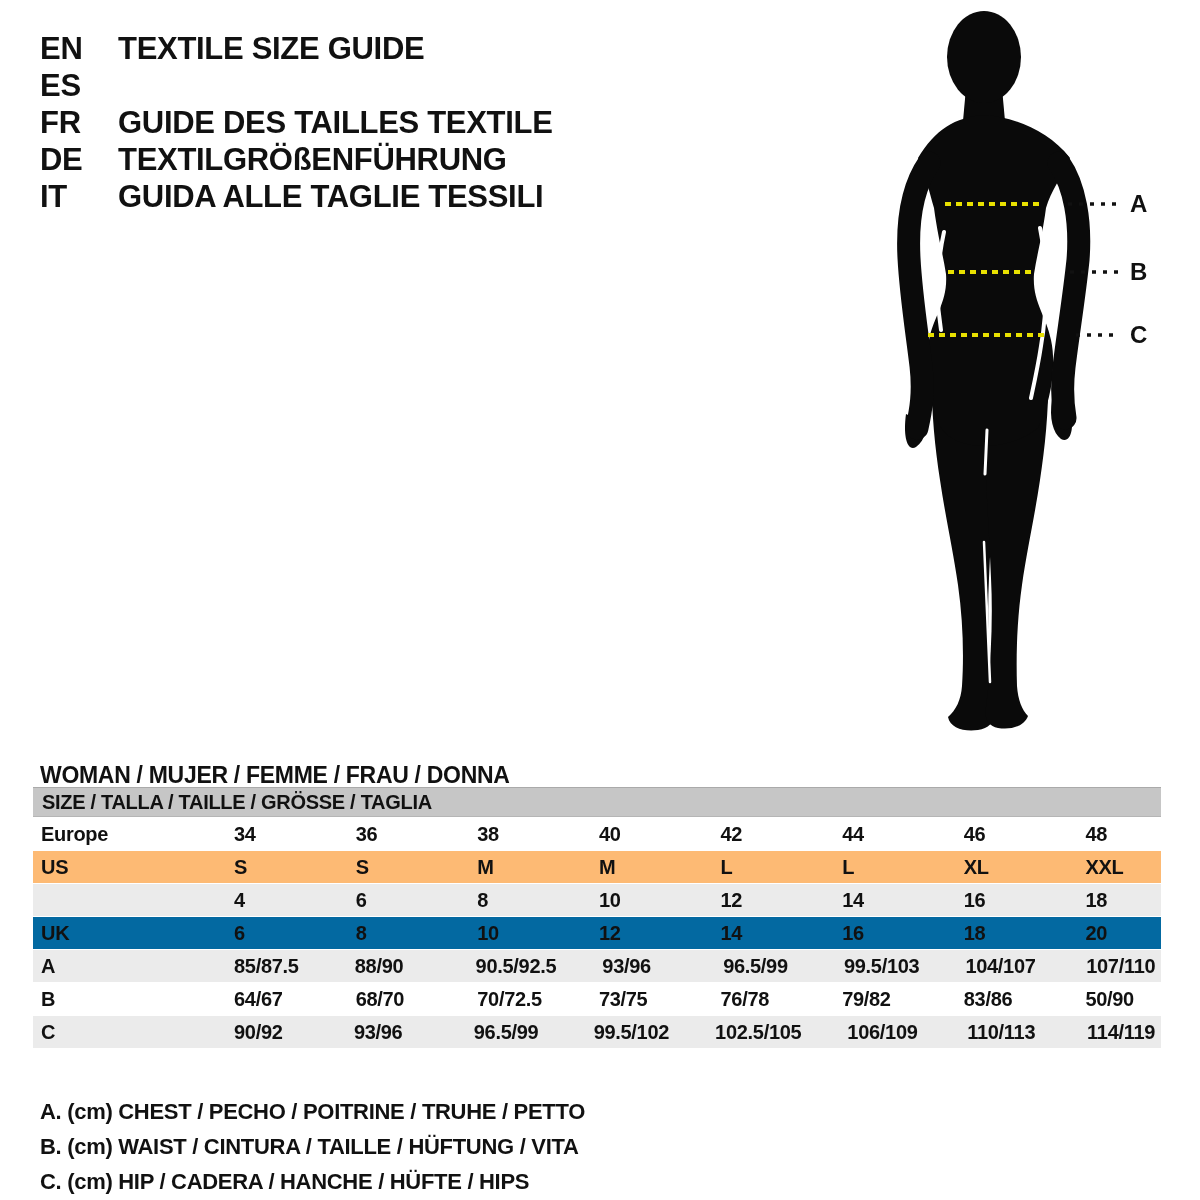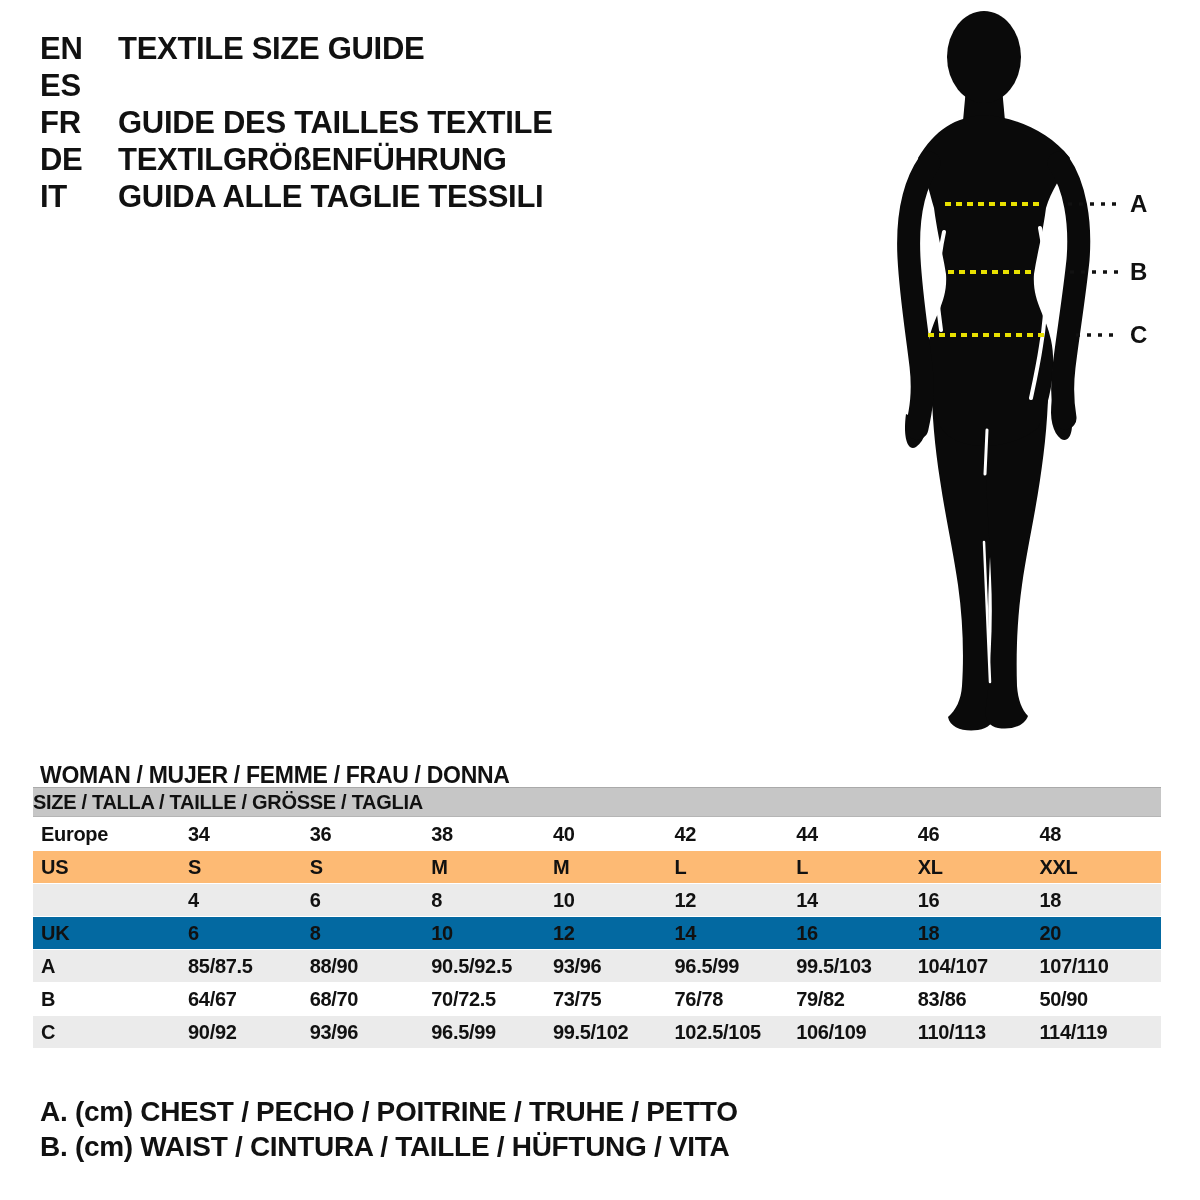--- a/index.html
+++ b/index.html
@@ -11,33 +11,33 @@
   .langs{position:absolute;left:40px;top:30px;}
   .lang-row{display:flex;font-size:31px;line-height:37px;letter-spacing:-0.3px;}
   .lang-code{width:78px;flex:0 0 78px;}
   
   .figure{position:absolute;left:880px;top:0;width:320px;height:740px;}
   
   .gender{position:absolute;left:40px;top:734px;font-size:23px;letter-spacing:-0.3px;margin-top:28px;}
   
   .size-table{position:absolute;left:33px;top:787px;width:1128px;}
   .size-table-header{
-    height:30px;display:flex;align-items:center;box-sizing:border-box;
+    height:30px;display:flex;align-items:center;padding-left:9px;box-sizing:border-box;
     font-size:20px;letter-spacing:-0.3px;border-top:1px solid #aaa;border-bottom:1px solid #b5b5b5;
   }
   .size-row{
     display:grid;grid-template-columns:155px repeat(8,1fr);
     height:33px;align-items:center;font-size:20px;letter-spacing:-0.3px;
-    border-top:1px solid #fff;box-sizing:border-box;
+    border-top:1px solid #fff;box-sizing:border-box;gap:46px;
   }
   .size-row .lbl{text-align:left;padding-left:8px;}
   .size-row .val{text-align:left;}
   
   .legend{position:absolute;left:40px;top:1094px;}
-  .legend-line{font-size:28px;line-height:35px;letter-spacing:-0.3px;}
+  .legend-line{font-size:22px;line-height:35px;letter-spacing:-0.3px;}
 </style>
 </head>
 <body>
 
 <div class="canvas">
 
   <div class="langs">
     <div class="lang-row">
       <span class="lang-code">EN</span>
       <span class="lang-label">TEXTILE SIZE GUIDE</span>
@@ -194,15 +194,16 @@
           <div class="val">106/109</div>
           <div class="val">110/113</div>
           <div class="val">114/119</div>
         </div>
       </div>
   </div>
 
   <div class="legend">
     <div class="legend-line">A. (cm) CHEST / PECHO / POITRINE / TRUHE / PETTO</div>
     <div class="legend-line">B. (cm) WAIST / CINTURA / TAILLE / HÜFTUNG / VITA</div>
+    <div class="legend-line">C. (cm) HIP / CADERA / HANCHE / HÜFTE / HIPS</div>
   </div>
 
 </div>
 
 </body></html>

